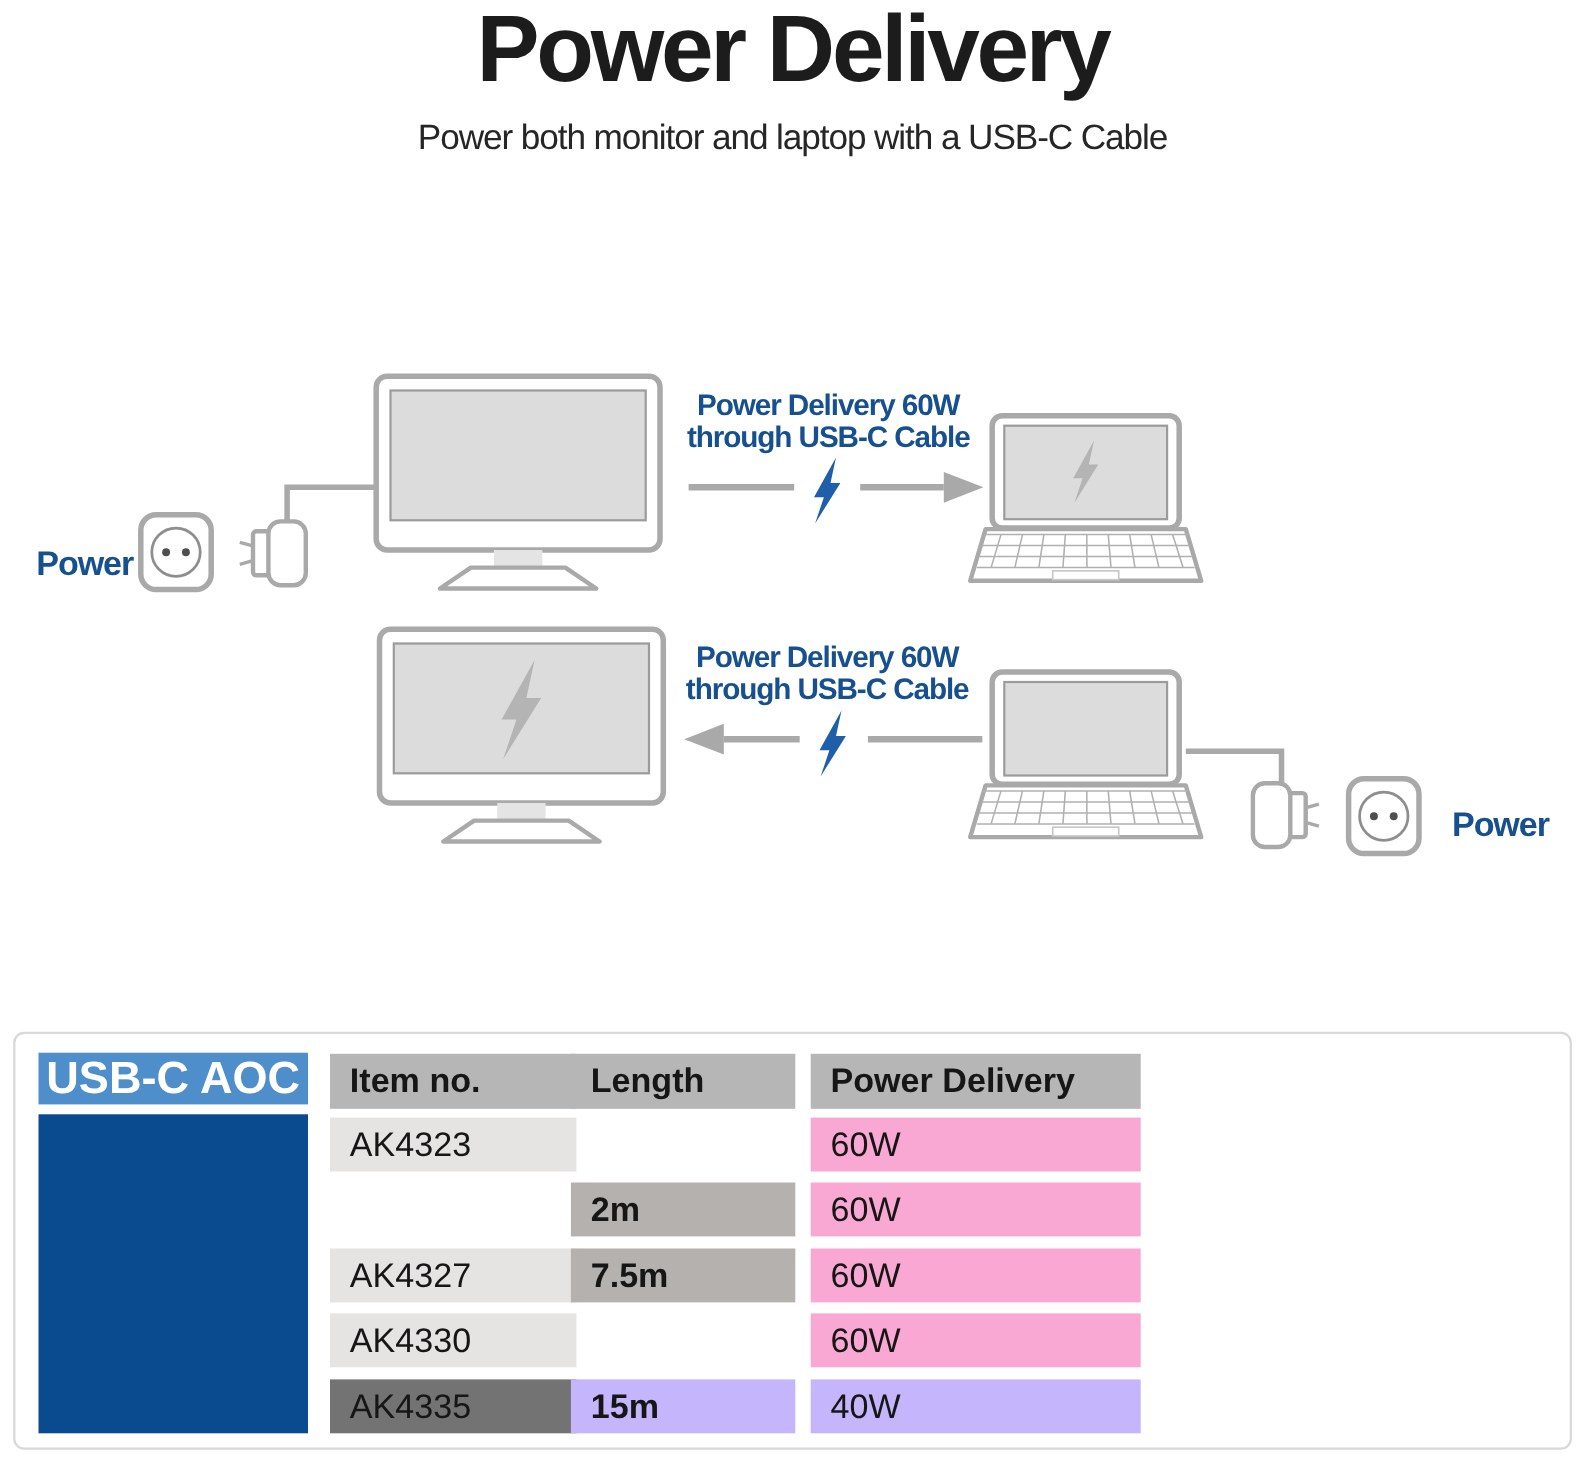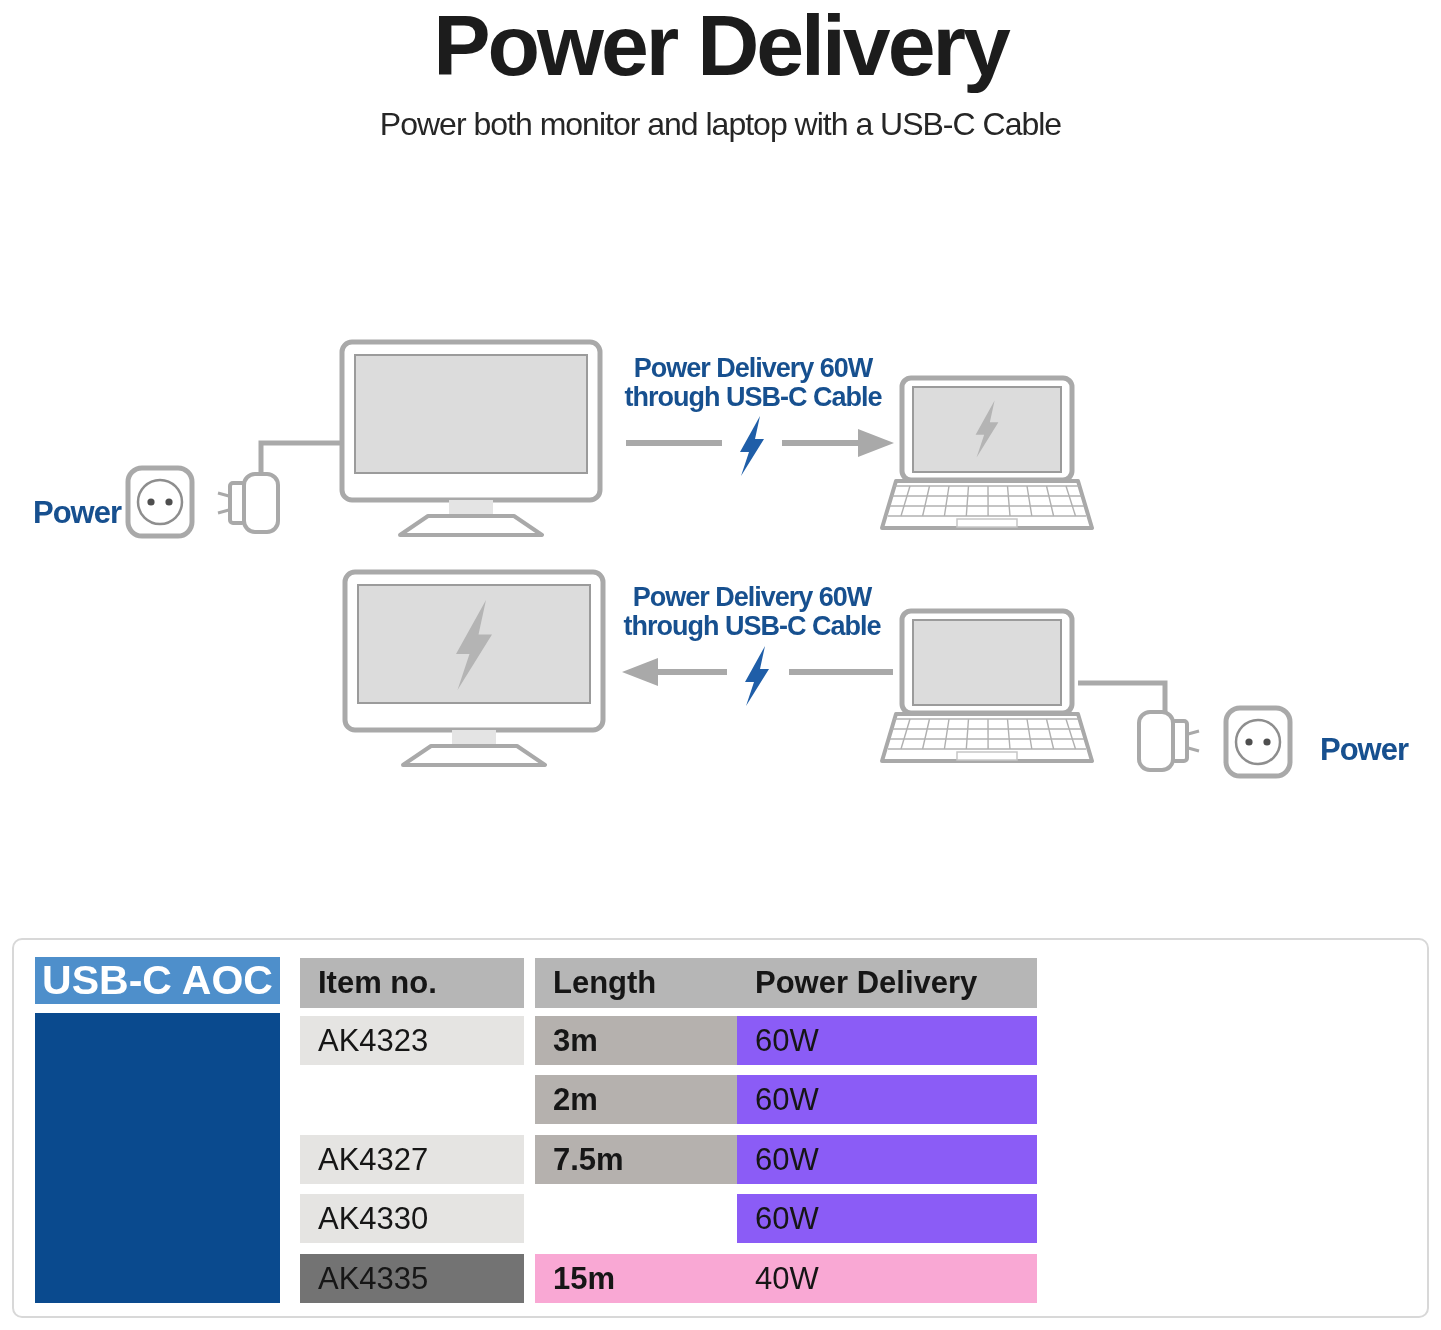--- a/index.html
+++ b/index.html
@@ -22,25 +22,25 @@
   
   .card{position:absolute;left:12px;top:938px;width:1417px;height:380px;background:#fff;
         border:2px solid #d8d8d8;border-radius:10px;box-sizing:border-box;}
   .brand-header{position:absolute;left:21px;top:17px;width:245px;height:47px;background:#4e8fcb;
         color:#ffffff;font-size:41px;font-weight:bold;display:flex;align-items:center;justify-content:center;}
   .brand-block{position:absolute;left:21px;top:73px;width:245px;height:290px;background:#0a4a8e;}
   .trow{position:absolute;left:286px;width:740px;height:49px;}
   .cell{position:absolute;top:0;height:49px;line-height:49px;font-size:31px;color:#161616;
         padding-left:18px;box-sizing:border-box;white-space:nowrap;overflow:hidden;}
   .c1{left:0;width:224px;background:#e5e4e2;}
-  .c2{left:219px;width:204px;background:#b5b1ae;font-weight:bold;margin-left:16px;}
-  .c3{left:437px;width:300px;background:#8b5cf6;}
+  .c2{left:219px;width:204px;background:#b5b1ae;font-weight:bold;}
+  .c3{left:437px;width:300px;background:#f9a8d4;}
   .hrow .cell{background:#b6b6b6;font-weight:bold;height:50px;line-height:50px;}
   .row-hl .c1{background:#737373;}
-  .row-hl .c2,.row-hl .c3{background:#f9a8d4;}
+  .row-hl .c2,.row-hl .c3{background:#c4b5fd;}
 </style>
 </head>
 <body>
 
 <div class="page">
 
   <div class="title">Power Delivery</div>
   <div class="subtitle">Power both monitor and laptop with a USB-C Cable</div>
 
   <svg class="diagram" viewBox="0 0 1441 470" xmlns="http://www.w3.org/2000/svg">
@@ -139,21 +139,20 @@
     <div class="brand-block"></div>
 
     <div class="trow hrow" style="top:18px">
       <div class="cell c1" style="background:#b6b6b6">Item no.</div>
       <div class="cell c2" style="background:#b6b6b6">Length</div>
       <div class="cell c3" style="background:#b6b6b6">Power Delivery</div>
     </div>
 
     <div class="trow" style="top:76px">
       <div class="cell c1">AK4323</div>
-      <div class="cell c2">3m</div>
       <div class="cell c3">60W</div>
     </div>
     <div class="trow" style="top:135px">
       <div class="cell c2">2m</div>
       <div class="cell c3">60W</div>
     </div>
     <div class="trow" style="top:195px">
       <div class="cell c1">AK4327</div>
       <div class="cell c2">7.5m</div>
       <div class="cell c3">60W</div>

